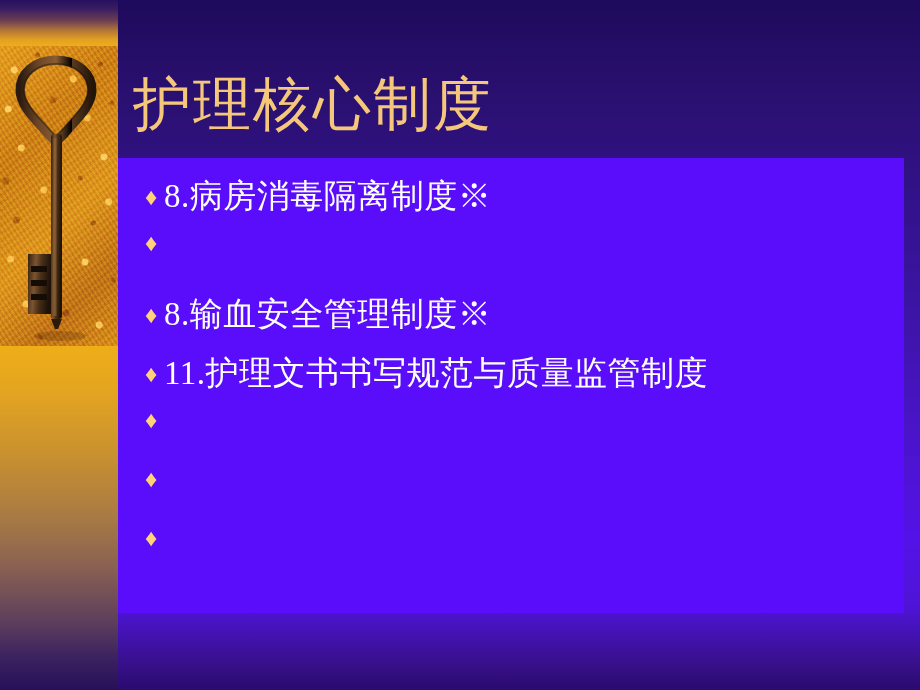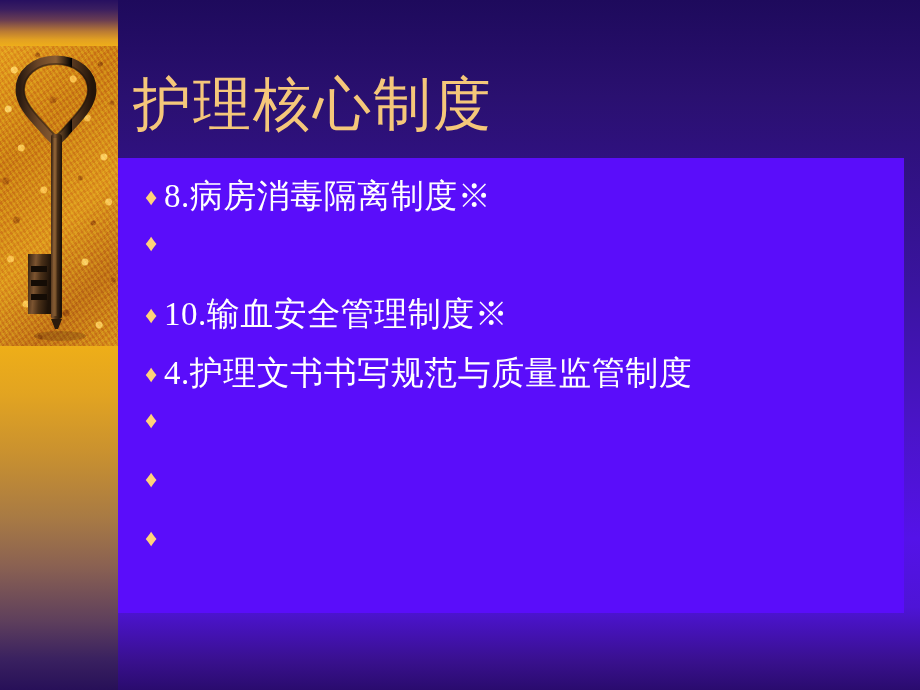--- a/index.html
+++ b/index.html
@@ -214,25 +214,25 @@
     <ul id="bullet-list">
       <li class="bullet-item">
         <span class="diamond">♦</span>
         <span class="bullet-text">8.病房消毒隔离制度※</span>
       </li>
       <li class="bullet-item">
         <span class="diamond">♦</span>
       </li>
       <li class="bullet-item">
         <span class="diamond">♦</span>
-        <span class="bullet-text">10.输血安全管理制度※</span>
-      </li>
-      <li class="bullet-item">
-        <span class="diamond">♦</span>
-        <span class="bullet-text">4.护理文书书写规范与质量监管制度</span>
+        <span class="bullet-text">8.输血安全管理制度※</span>
+      </li>
+      <li class="bullet-item">
+        <span class="diamond">♦</span>
+        <span class="bullet-text">11.护理文书书写规范与质量监管制度</span>
       </li>
       <li class="bullet-item">
         <span class="diamond">♦</span>
       </li>
       <li class="bullet-item">
         <span class="diamond">♦</span>
       </li>
       <li class="bullet-item">
         <span class="diamond">♦</span>
       </li>

